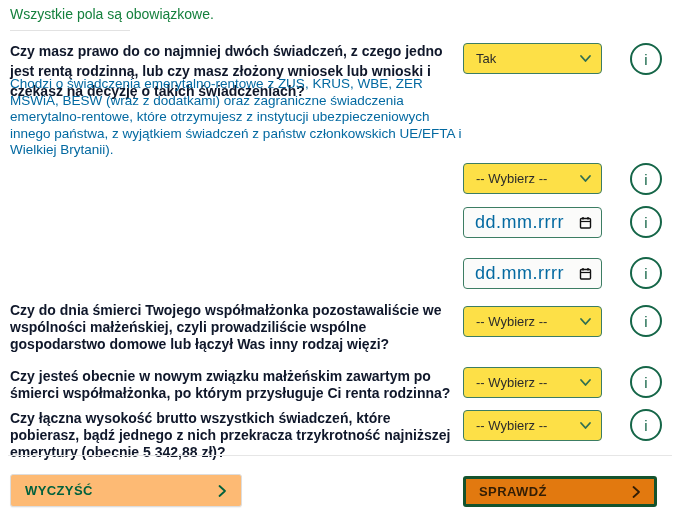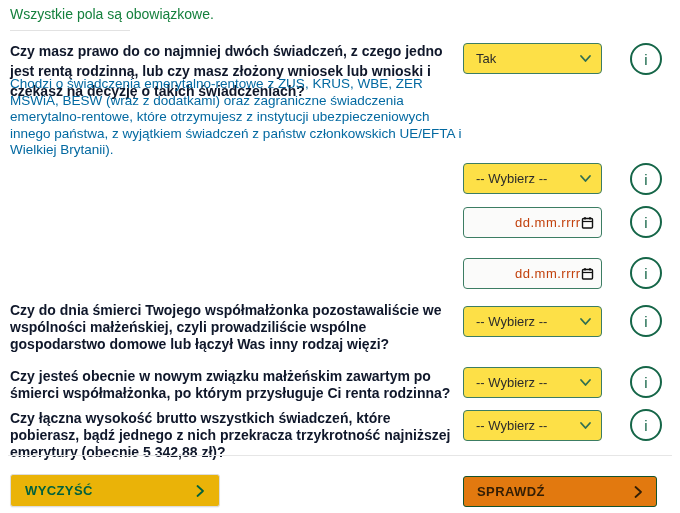--- a/index.html
+++ b/index.html
@@ -23,44 +23,44 @@
     width:139px;height:31px;border:1px solid #3c7d63;border-radius:4px;
     background:#fde047;color:#2b2b2b;font-size:13px;padding:0 26px 0 12px;
     font-family:"Liberation Sans","DejaVu Sans",sans-serif;cursor:pointer;outline:none;
   }
   .sel-chevron{position:absolute;right:10px;top:9px;pointer-events:none;}
 
   .date-field{
     box-sizing:border-box;width:139px;height:31px;border:1px solid #3c7d63;border-radius:4px;
     background:#fbfbfa;display:flex;align-items:center;padding:0 9px 0 11px;cursor:text;
   }
-  .date-text{font-size:13px;color:#c2410c;letter-spacing:0.5px;flex:1;margin-left:40px;}
+  .date-text{font-size:18px;color:#0369a1;letter-spacing:0.5px;flex:1;}
   .cal-icon{flex:0 0 auto;display:flex;}
 
   .r1{top:43px;} .r2{top:163px;} .r3{top:207px;} .r4{top:258px;}
   .r5{top:306px;} .r6{top:367px;} .r7{top:410px;}
 
   .info{
     left:630px;width:32px;height:32px;border:2px solid #156648;border-radius:50%;
     box-sizing:border-box;display:flex;align-items:center;justify-content:center;
     color:#156648;font-size:15px;font-weight:500;cursor:pointer;background:#fff;
   }
   .i1{top:43px;} .i2{top:163px;} .i3{top:206px;} .i4{top:257px;}
   .i5{top:305px;} .i6{top:366px;} .i7{top:409px;}
 
   .btn{
     box-sizing:border-box;display:flex;align-items:center;justify-content:space-between;
     border-radius:3px;cursor:pointer;font-size:13px;font-weight:700;letter-spacing:0.4px;
   }
   .btn-clear{
-    left:10px;top:474px;width:210px;height:33px;background:#eab308;border:1px solid #ddd;
+    left:10px;top:474px;width:232px;height:33px;background:#fdba74;border:1px solid #ddd;
     color:#00613d;padding:0 14px;box-shadow:0 1px 1px rgba(0,0,0,0.05);
   }
   .btn-check{
-    left:463px;top:476px;width:194px;height:31px;background:#e2790f;border:1px solid #14532d;
+    left:463px;top:476px;width:194px;height:31px;background:#e2790f;border:3px solid #14532d;
     color:#331e05;padding:8px 13px;
   }
 </style>
 </head>
 <body>
 
 <div class="page">
 
   <div class="abs note">Wszystkie pola są obowiązkowe.</div>
   <div class="abs divider-short"></div>

